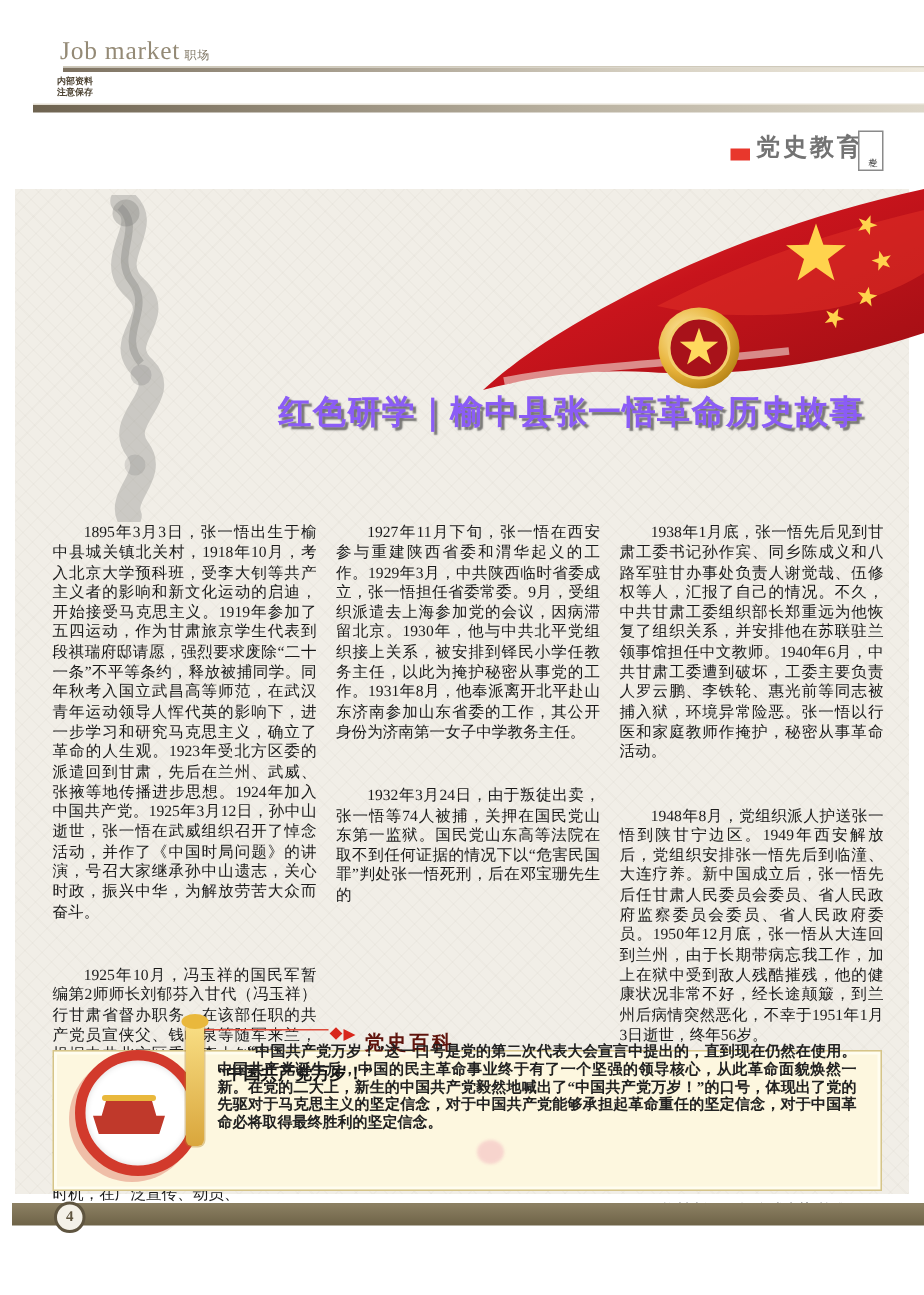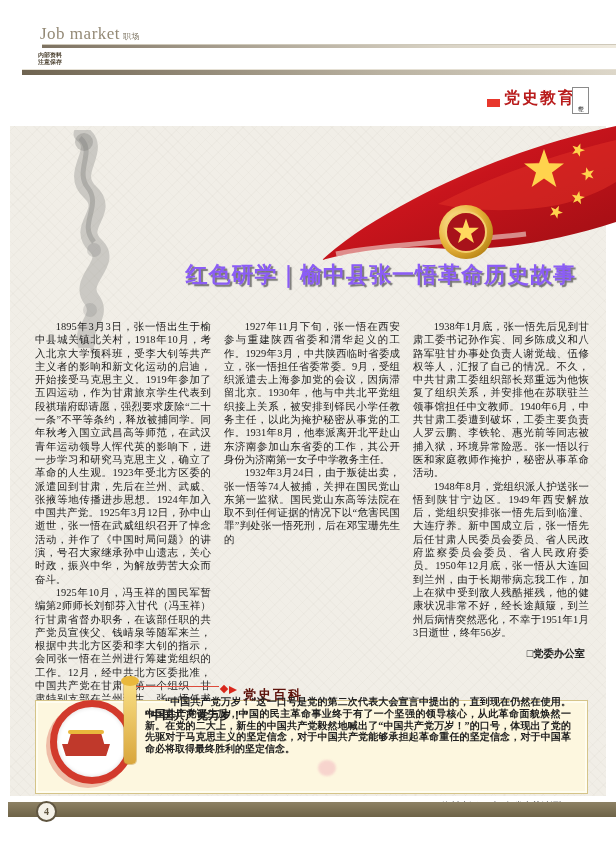--- a/index.html
+++ b/index.html
@@ -10,40 +10,40 @@
   .mast-title{position:absolute;left:40px;top:24px;font-size:17px;color:#948a76;letter-spacing:.5px;}
   .mast-title .zh{font-size:8px;color:#7d7462;margin-left:3px;}
   .rule1{position:absolute;left:42px;right:0;top:44px;height:3px;
          background:linear-gradient(to right,#7d7261,#d9d3c5 70%,#efeade);border-top:1px solid #cfc9ba;}
   .notice{position:absolute;left:38px;top:52px;font-size:6px;line-height:7px;font-weight:bold;color:#4d4332;}
   .rule2{position:absolute;left:22px;right:0;top:69px;height:5px;
          background:linear-gradient(to right,#6e6350,#b9b1a0 60%,#ddd7c9);border-top:1px solid #e5e0d4;}
 
   
   .tag-bullet{position:absolute;left:487px;top:99px;width:13px;height:8px;background:#e8372c;}
-  .tag-label{position:absolute;left:504px;top:88px;font-size:16px;font-weight:bold;color:#b91c1c;letter-spacing:2px;}
+  .tag-label{position:absolute;left:504px;top:88px;font-size:16px;font-weight:bold;color:#737373;letter-spacing:2px;}
   .tag-badge{position:absolute;left:572px;top:87px;width:15px;height:25px;border:1px solid #8a8a8a;background:#fff;
              font-size:6px;color:#555;writing-mode:vertical-rl;text-align:center;line-height:15px;}
 
   
   .paper{position:absolute;left:10px;top:126px;width:596px;height:670px;background:#f1eee7;
          background-image:repeating-linear-gradient(45deg,rgba(120,110,90,.03) 0 1px,transparent 1px 7px),
                           repeating-linear-gradient(-45deg,rgba(120,110,90,.03) 0 1px,transparent 1px 9px);}
 
   .flag{position:absolute;right:0;top:126px;width:300px;height:150px;}
   .dragon{position:absolute;left:50px;top:130px;width:72px;height:218px;}
 
   .title{position:absolute;left:50px;right:40px;top:260px;text-align:right;font-size:22px;font-weight:bold;
          color:#8b5cf6;letter-spacing:1px;text-shadow:2px 2px 1px rgba(55,55,55,.65);}
 
   
   .cols{position:absolute;left:35px;top:320px;width:554px;height:376px;display:flex;gap:13px;}
   .col{flex:1;min-width:0;}
   .col p{margin:0;font-size:10.4px;line-height:13.3px;text-align:justify;color:#1a1a1a;}
-  .col p.ind{text-indent:2em;}
+  .col p.ind{text-indent:2em;margin-top:29px;}
   .byline{margin-top:8px !important;text-align:right !important;font-weight:bold;font-size:10px;padding-right:4px;}
 
   
   .pedia-box{position:absolute;left:35px;top:700px;width:551px;height:92px;background:#fdf7df;
              border:1px solid #d5c489;box-shadow:inset 0 0 0 2px #fffdf0;}
   .pedia-header{position:absolute;left:133px;top:686px;display:flex;align-items:flex-start;}
   .hdr-line{width:86px;height:1px;background:#dd4a3a;margin-right:2px;}
   .hdr-diamond{width:6px;height:6px;background:#d8271c;transform:rotate(45deg);margin-right:2px;}
   .hdr-tri{width:0;height:0;border-left:8px solid #d8271c;border-top:4px solid transparent;border-bottom:4px solid transparent;margin-right:6px;}
   .pedia-header .txt{font-size:13px;font-weight:bold;color:#5f130c;letter-spacing:2px;}

